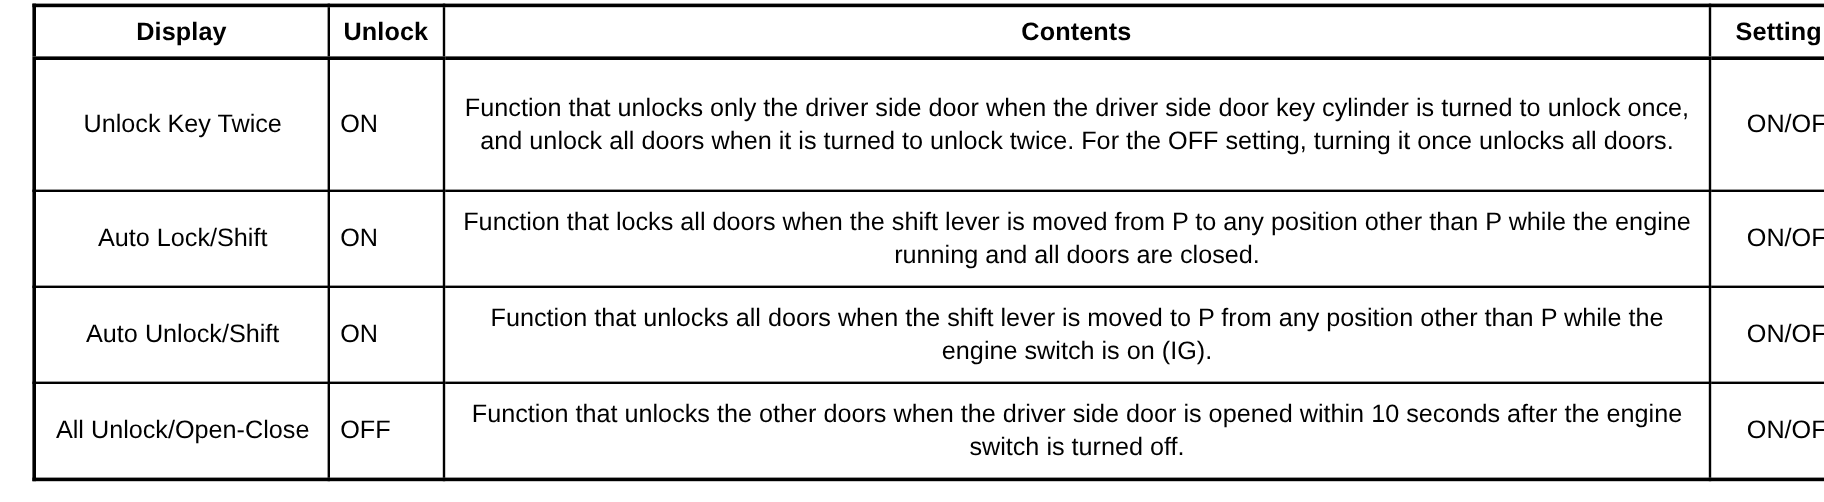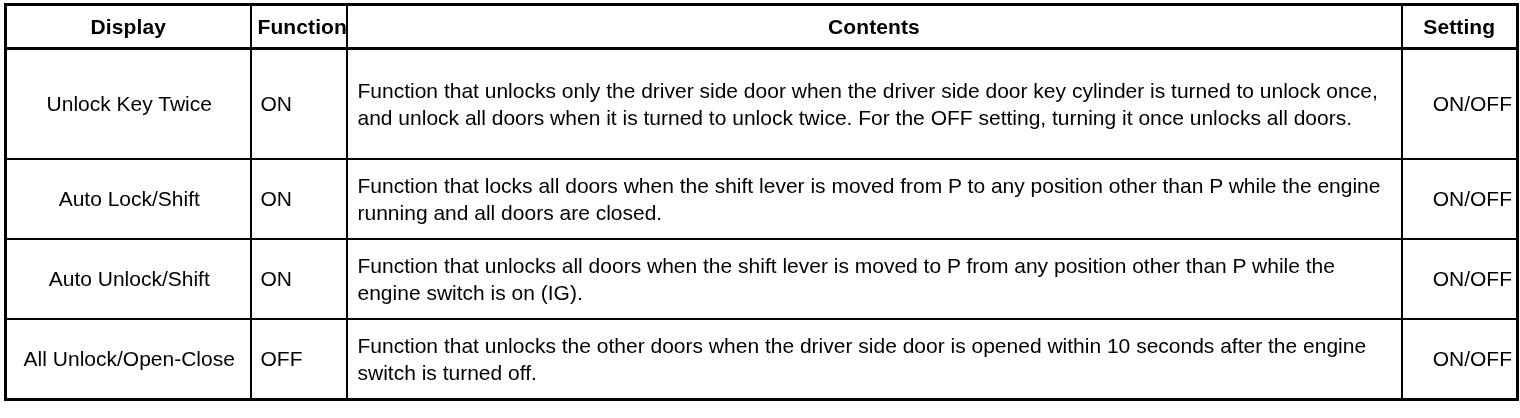--- a/index.html
+++ b/index.html
@@ -13,20 +13,21 @@
     overflow: hidden;
     font-family: "Liberation Sans", sans-serif;
     color: #000000;
   }
 
   .table-wrap {
     box-sizing: border-box;
     width: 1396px;
     height: 418px;
     padding: 3px 4px 8px 4px;
+    margin-left: 23px;
   }
 
   table.settings-table {
     border-collapse: collapse;
     table-layout: fixed;
     width: 1512px;
     border: 3px solid #000000;
     background: #ffffff;
   }
 
@@ -58,21 +59,21 @@
   
   table.settings-table td.cell-display {
     text-align: center;
     padding: 5px 6px 5px 8px;
   }
   table.settings-table td.cell-default {
     text-align: left;
     padding: 5px 6px 5px 9px;
   }
   table.settings-table td.cell-contents {
-    text-align: left;
+    text-align: center;
     padding: 6px 9px 6px 10px;
   }
   table.settings-table td.cell-setting {
     text-align: right;
     padding: 5px 4px 5px 7px;
     white-space: nowrap;
   }
 
   
   tr[data-row="0"] td { height: 96px; }
@@ -88,21 +89,21 @@
   <table class="settings-table">
     <colgroup>
       <col class="col-display">
       <col class="col-default">
       <col class="col-contents">
       <col class="col-setting">
     </colgroup>
     <thead>
       <tr>
         <th>Display</th>
-        <th>Function</th>
+        <th>Unlock</th>
         <th>Contents</th>
         <th>Setting</th>
       </tr>
     </thead>
     <tbody>
       <tr data-row="0">
         <td class="cell-display">Unlock Key Twice</td>
         <td class="cell-default">ON</td>
         <td class="cell-contents">Function that unlocks only the driver side door when the driver side door key cylinder is turned to unlock once, and unlock all doors when it is turned to unlock twice. For the OFF setting, turning it once unlocks all doors.</td>
         <td class="cell-setting">ON/OFF</td>

